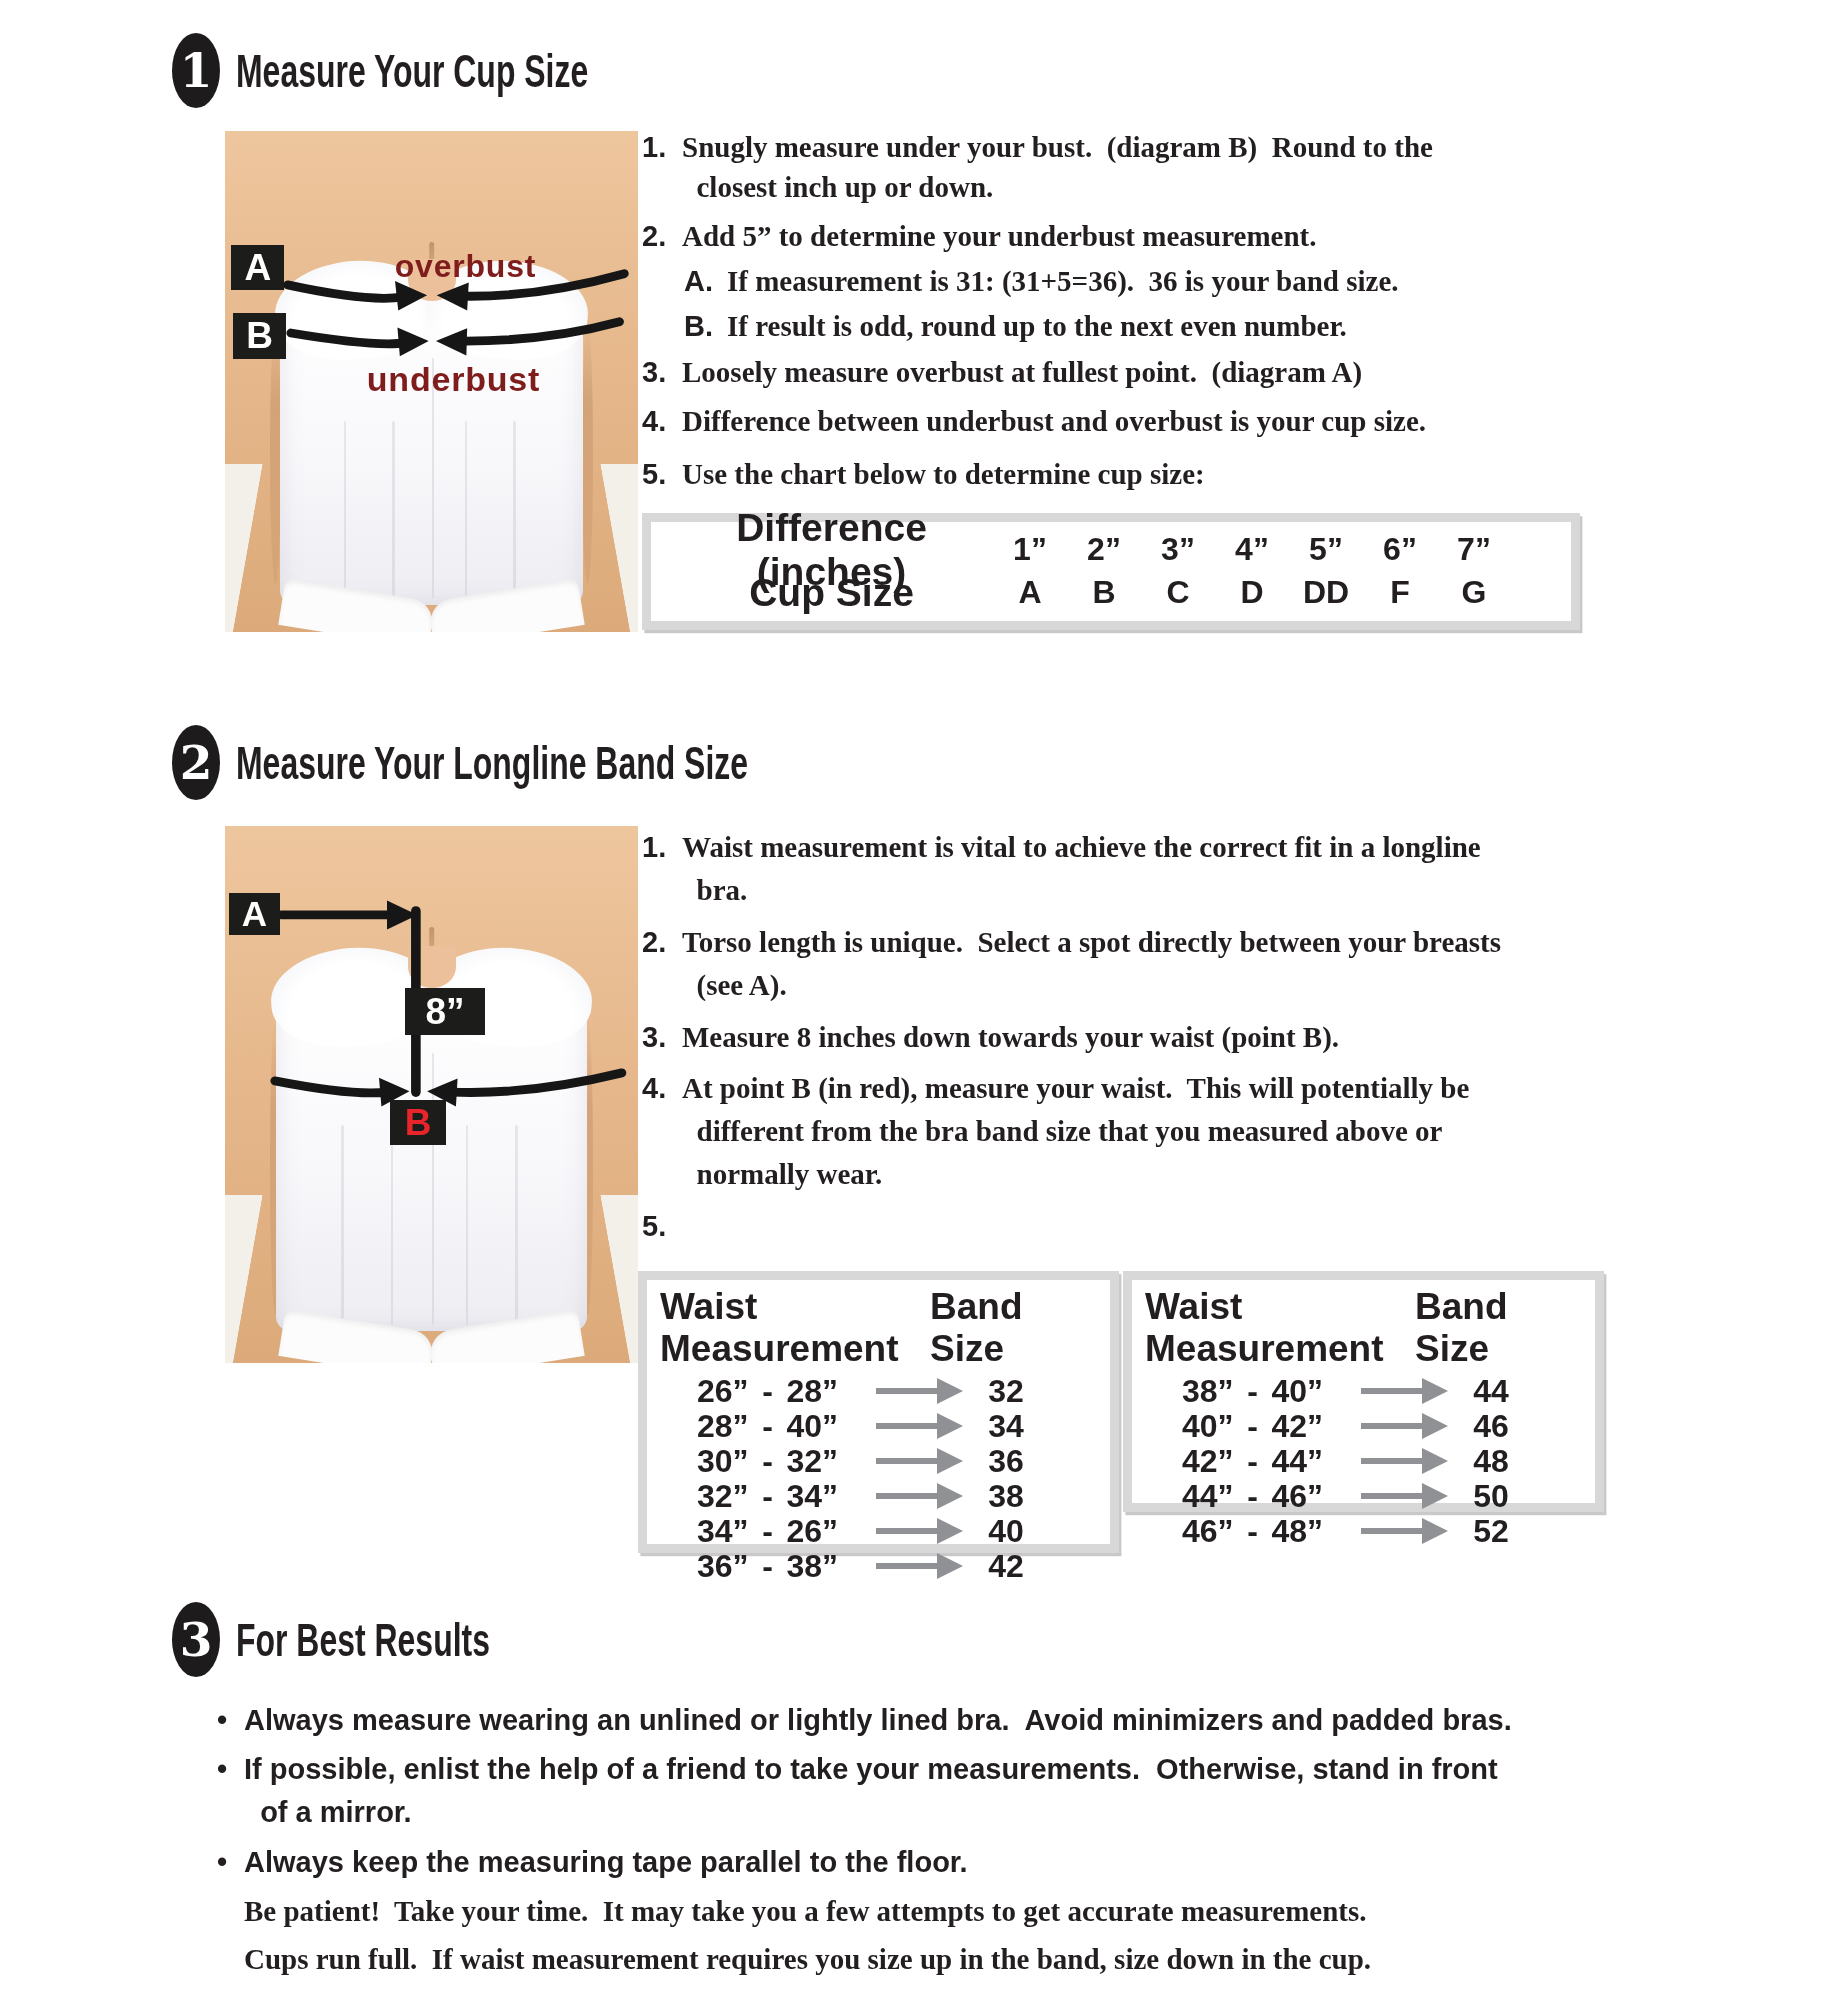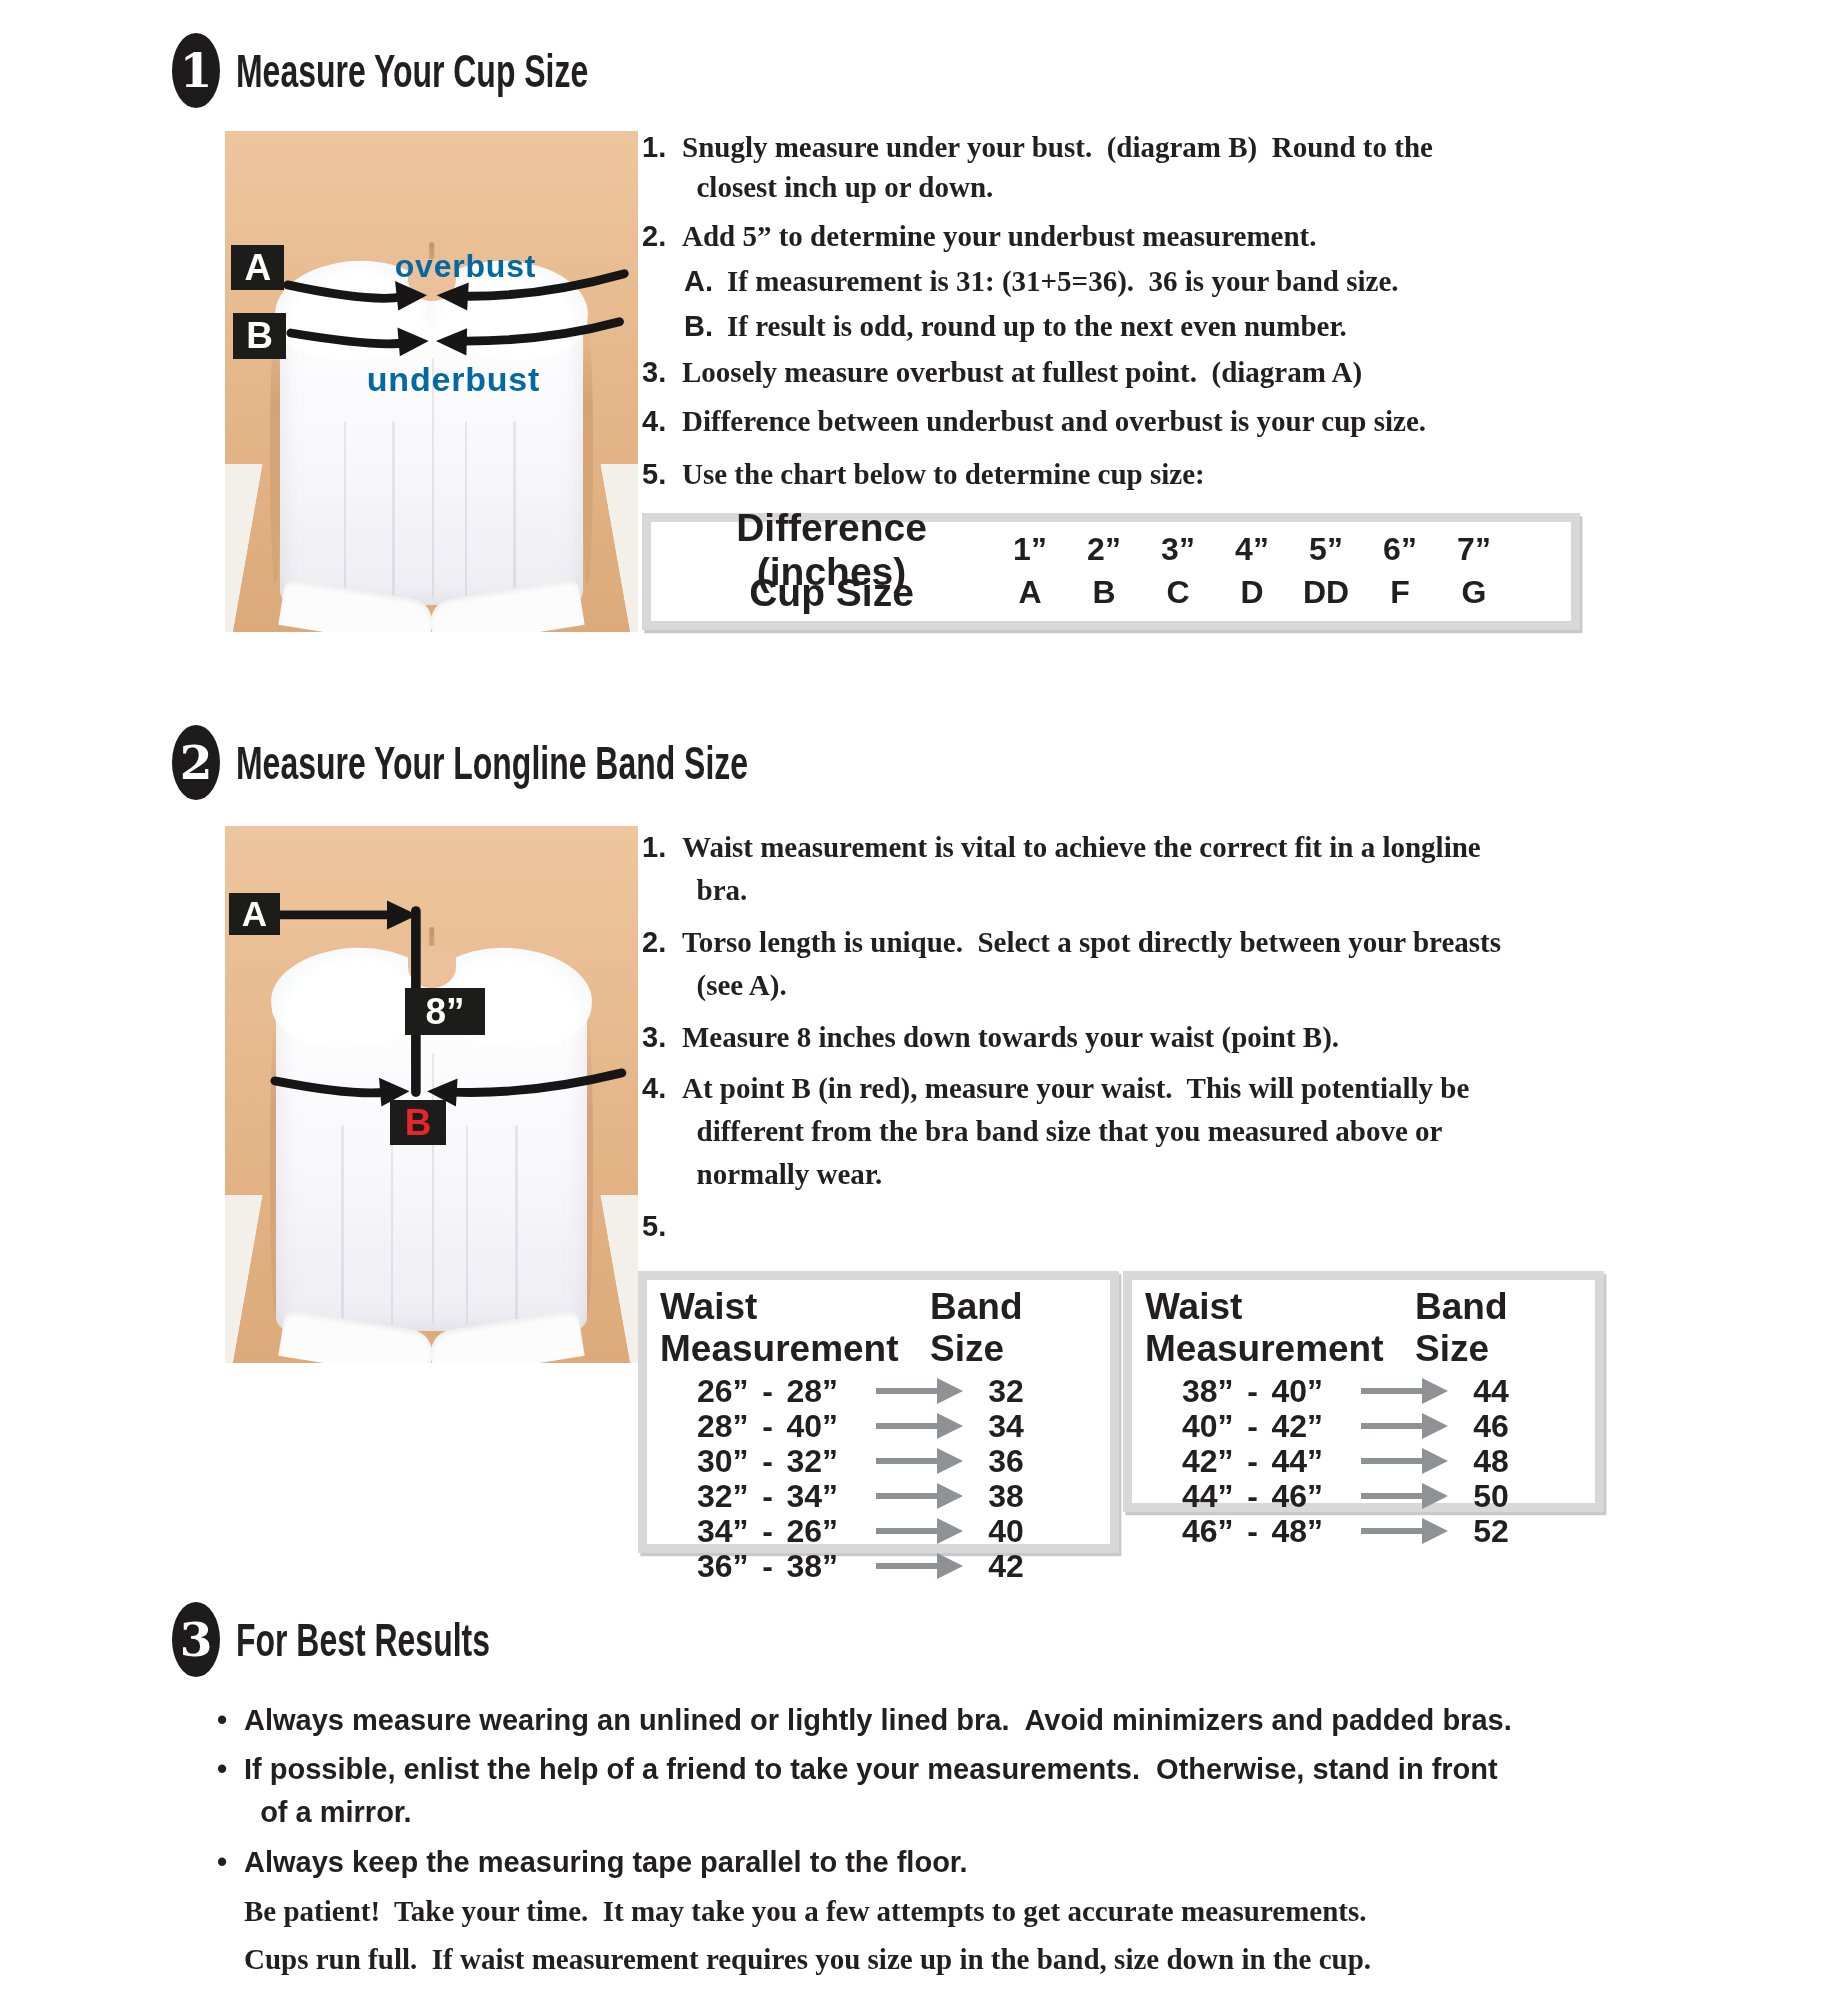--- a/index.html
+++ b/index.html
@@ -87,21 +87,21 @@
   .pantie.pl{left:56px;transform:rotate(9deg);border-radius:9.6px 24px 0 0;}
   .pantie.pr{right:56px;transform:rotate(-9deg);border-radius:24px 9.6px 0 0;}
   .anno{position:absolute;inset:0;width:100%;height:100%;}
   .tag{position:absolute;background:#1c1c1a;color:#ffffff;display:flex;align-items:center;
        justify-content:center;font-weight:700;}
   #photo1 .tagA{left:6.4px;top:114px;width:53px;height:45px;font-size:37px;}
   #photo1 .tagB{left:8px;top:182px;width:53px;height:46px;font-size:37px;}
   #photo2 .tagA{left:4px;top:67px;width:51px;height:42px;font-size:35px;}
   #photo2 .tag8{left:180px;top:162px;width:80px;height:47px;font-size:37px;}
   #photo2 .tagB{left:165px;top:274px;width:56px;height:45px;font-size:37px;color:#e8252a;}
-  .word{position:absolute;color:#0369a1;font-weight:600;letter-spacing:0.8px;text-align:center;}
+  .word{position:absolute;color:#7f1d1d;font-weight:600;letter-spacing:0.8px;text-align:center;}
   #photo1 .overbust{left:120px;top:117px;width:241px;font-size:32px;}
   #photo1 .underbust{left:100px;top:229px;width:257px;font-size:34px;}
 </style>
 </head>
 <body>
 
 <div id="canvas">
 
   <div class="header" id="header1">
     <div class="badge">1</div>

